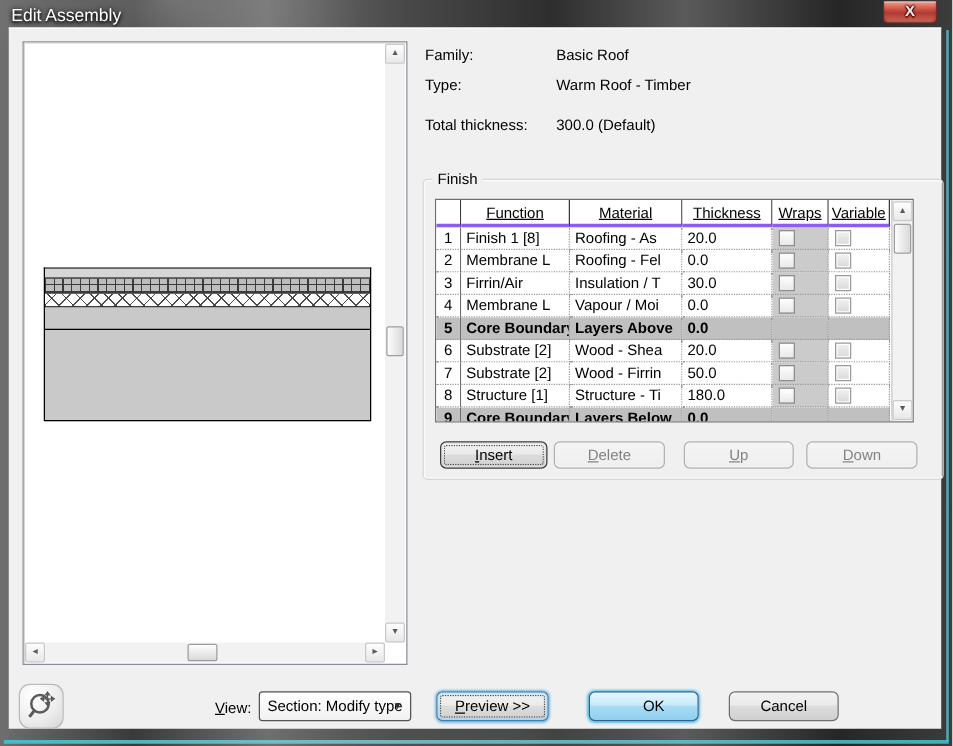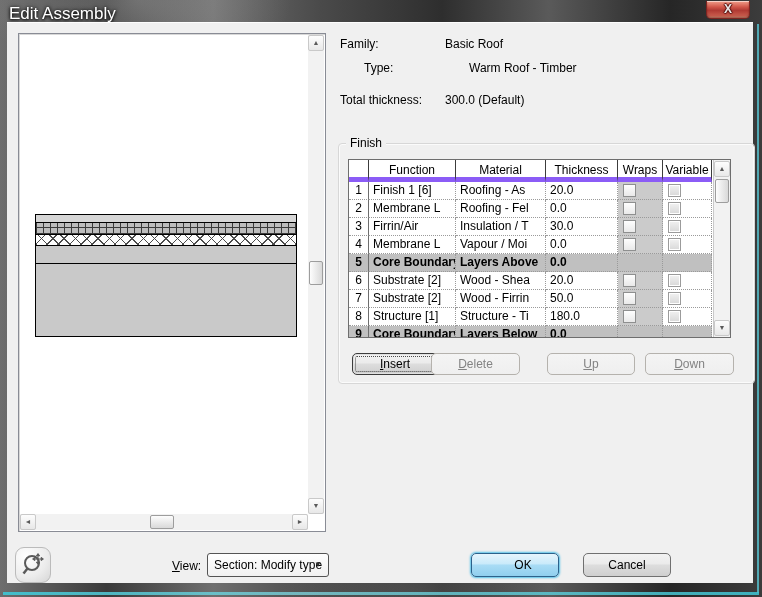--- a/index.html
+++ b/index.html
@@ -12,21 +12,21 @@
     background:
       radial-gradient(ellipse 220px 120px at 18% 0%, rgba(190,190,190,.35), transparent 70%),
       radial-gradient(ellipse 200px 140px at 55% 100%, rgba(150,150,150,.25), transparent 70%),
       linear-gradient(90deg,#6e6e6e 0%,#3a3a3a 14%,#6f6f6f 28%,#4a4a4a 42%,#2e2e2e 58%,#5a5a5a 72%,#262626 88%,#3c3c3c 100%);
   }
   .edge-glow-bottom { position:absolute; left:3px; right:3px; bottom:2px; height:3px;
     background:linear-gradient(90deg, rgba(62,198,212,.9), rgba(130,225,235,.7) 40%, rgba(62,198,212,.85)); }
   .edge-glow-right { position:absolute; right:3px; top:24px; bottom:4px; width:2px; background:rgba(90,205,220,.75); }
 
   .titlebar { position:absolute; left:0; top:0; right:0; height:22px; }
-  .title-text { position:absolute; left:9px; top:4px; color:#fff; font-size:17px;
+  .title-text { position:absolute; left:9px; top:4px; color:#fff; font-size:14px;
     text-shadow:0 1px 3px #000, 0 0 4px rgba(0,0,0,.8); }
   .close-btn { position:absolute; right:12px; top:1px; width:44px; height:18px;
     border:1px solid #7e2420; border-top:none; border-radius:0 0 5px 5px;
     background:linear-gradient(180deg,#f2a08c 0%,#d2574a 35%,#b03a33 55%,#c6584a 85%,#e08a70 100%);
     box-shadow:inset 0 1px 0 rgba(255,255,255,.55), inset 0 -1px 2px rgba(0,0,0,.35);
     text-align:center; cursor:default; }
   .close-btn span { color:#e9e9e9; font-weight:bold; font-size:12px; line-height:17px;
     text-shadow:0 1px 1px #5a120f, 0 -1px 1px #5a120f, 1px 0 1px #5a120f, -1px 0 1px #5a120f; }
 
   
@@ -58,35 +58,35 @@
   .sb-v .up { top:0; left:0; } .sb-v .down { bottom:0; left:0; }
   .sb-h .left { left:0; top:0; } .sb-h .right { right:0; top:0; }
   .sb-thumb-v { position:absolute; left:1px; width:14px; height:24px;
     background:linear-gradient(90deg,#fdfdfd,#d9d9d9); border:1px solid #9d9d9d; border-radius:2px; }
   .sb-thumb-h { position:absolute; top:1px; height:14px; width:24px;
     background:linear-gradient(180deg,#fdfdfd,#d9d9d9); border:1px solid #9d9d9d; border-radius:2px; }
 
   
   .info-label { position:absolute; left:333px; width:100px; }
   .info-value { position:absolute; left:438px; }
-  .r1 { top:14px; } .r2 { top:38px;margin-left:24px; } .r3 { top:62px;margin-top:8px; }
+  .r1 { top:14px; } .r2 { top:38px; } .r3 { top:62px;margin-top:8px; }
 
   
   .groupbox { position:absolute; left:331px; top:120px; width:417px; height:241px;
     border:1px solid #d7d7d7; border-radius:4px; box-shadow:inset 0 0 0 1px #fbfbfb; }
   .groupbox-label { position:absolute; left:339px; top:113px; background:#f0f0f0; padding:0 4px; }
 
   
   .tbl { position:absolute; left:341px; top:136px; width:383px; height:179px;
     border:1px solid #6e6e6e; background:#fff; overflow:hidden; }
   .tbl-inner { position:absolute; left:0; top:0; right:17px; bottom:0; }
   .tr, .tbl-header { display:flex; }
   .tbl-header { height:22px; }
-  .th { border-right:1px solid #3c3c3c; border-bottom:5px solid #8b5cf6; background:#fff;
-    text-align:center; line-height:21px; overflow:hidden; white-space:nowrap; }
+  .th { border-right:1px solid #3c3c3c; border-bottom:3px solid #8b5cf6; background:#fff;
+    text-align:center; line-height:21px; overflow:hidden; white-space:nowrap;text-decoration:underline; }
   .tr { height:18px; }
   .tr.clipped { height:13px; overflow:hidden; }
   .td { border-right:1px dotted #9a9a9a; border-bottom:1px dotted #9a9a9a; background:#fff;
     line-height:17px; padding-left:4px; overflow:hidden; white-space:nowrap; position:relative; }
   .c-num { width:20px; flex:none; text-align:center; padding-left:0; }
   .c-fn  { width:87px; flex:none; }
   .c-mat { width:90px; flex:none; }
   .c-th  { width:72px; flex:none; }
   .c-wr  { width:45px; flex:none; }
   .c-var { width:49px; flex:none; }
@@ -109,21 +109,21 @@
   .btn.disabled { border-color:#b5b2ad; color:#838383;
     background:linear-gradient(180deg,#f4f4f4,#efefef); }
   .btn.focused { border-color:#3c3c3c; box-shadow:inset 0 0 0 1px #e0e0e0;
     outline:1px dotted #4a4a4a; outline-offset:-4px; }
   .btn.glow { border-color:#3c7fb1; box-shadow:0 0 2px 1px #7ab8e0, inset 0 0 3px 1px #a9d9f3;
     outline:1px dotted #4a4a4a; outline-offset:-4px; }
   .btn.default-ok { border-color:#2c628b;
     background:linear-gradient(180deg,#e6f5fc 0%,#c9eafa 45%,#a9dcf5 50%,#90cfee 100%);
     box-shadow:0 0 2px 1px #55c1e8; }
   #btn-insert { left:345px; top:330px; width:86px; }
-  #btn-delete { left:424px; top:330px; width:89px; }
+  #btn-delete { left:436px; top:330px; width:89px; }
   #btn-up     { left:540px; top:330px; width:88px; }
   #btn-down   { left:638px; top:330px; width:89px; }
 
   
   .zoom-tool { position:absolute; left:8px; top:524px; width:36px; height:36px;
     border:1px solid #bbb; border-radius:9px;
     background:radial-gradient(circle at 30% 25%, #ffffff 0%, #ececec 60%, #d6d6d6 100%); }
   .zoom-tool svg { position:absolute; left:4px; top:4px; }
   .view-label { position:absolute; left:165px; top:536px; }
   .view-select { position:absolute; left:200px; top:530px; width:122px; height:24px;
@@ -188,21 +188,21 @@
             <div class="th c-num"></div>
             <div class="th c-fn">Function</div>
             <div class="th c-mat">Material</div>
             <div class="th c-th">Thickness</div>
             <div class="th c-wr">Wraps</div>
             <div class="th c-var">Variable</div>
           </div>
         <div>
             <div class="tr">
               <div class="td c-num">1</div>
-              <div class="td c-fn">Finish 1 [6]</div>
+              <div class="td c-fn">Finish 1 [8]</div>
               <div class="td c-mat">Roofing - As</div>
               <div class="td c-th">20.0</div>
               <div class="td c-wr cell-wraps">
                 <span class="cb"></span>
               </div>
               <div class="td c-var cell-var">
                 <span class="cb"></span>
               </div>
             </div>
             <div class="tr">
@@ -312,16 +312,17 @@
         <circle cx="12" cy="11" r="7" fill="none" stroke="#5a5a5a" stroke-width="2"></circle>
         <line x1="7.5" y1="16.5" x2="3.5" y2="21.5" stroke="#5a5a5a" stroke-width="2.5"></line>
         <path d="M18 3 l0 8 M14 7 l8 0 M18 1.6 l-1.6 2.2 3.2 0 z M18 12.4 l-1.6 -2.2 3.2 0 z M12.6 7 l2.2 -1.6 0 3.2 z M23.4 7 l-2.2 -1.6 0 3.2 z" stroke="#5a5a5a" stroke-width="1" fill="#5a5a5a"></path>
       </svg>
     </div>
     <div class="view-label"><u>V</u>iew:</div>
     <div class="view-select">
       <span>Section: Modify type</span>
       <span class="arrow">▼</span>
     </div>
+    <div id="btn-preview" class="btn glow"><u>P</u>review &gt;&gt;</div>
     <div id="btn-ok" class="btn default-ok">OK</div>
     <div id="btn-cancel" class="btn">Cancel</div>
   </div>
 </div>
 
 </body></html>

